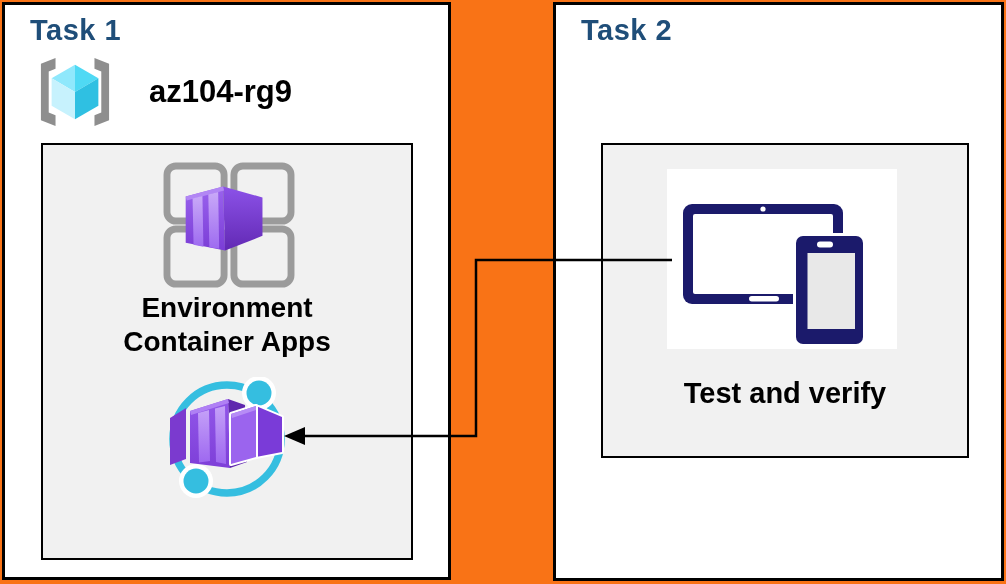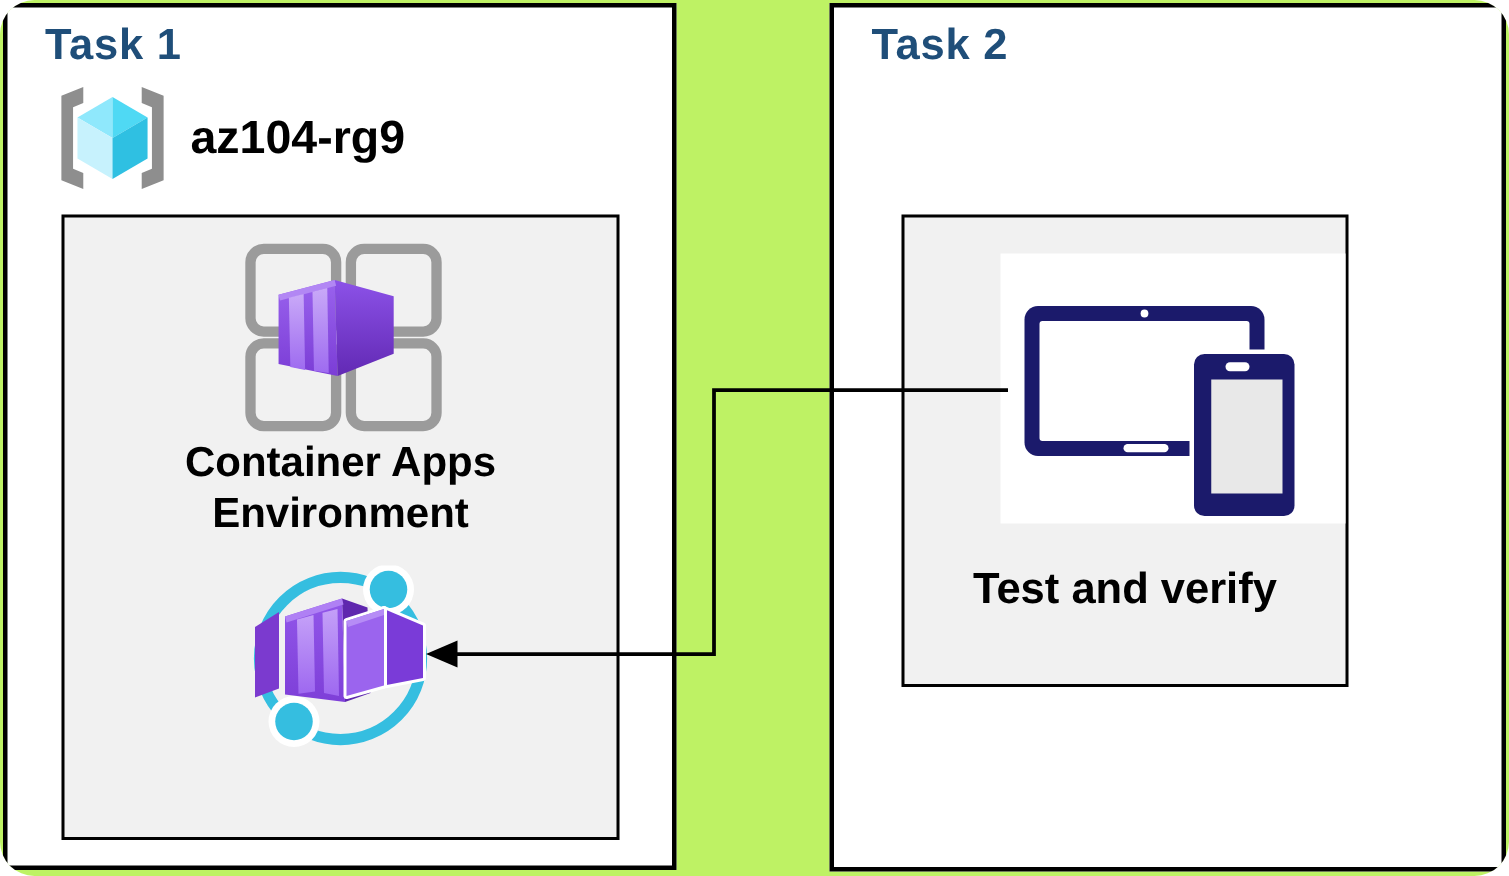--- a/index.html
+++ b/index.html
@@ -1,41 +1,41 @@
 <!DOCTYPE html>
 <html><head>
 <meta charset="utf-8">
 <style>
   * { margin:0; padding:0; box-sizing:border-box; }
   html,body { background:#ffffff; }
   body { font-family:"Liberation Sans", sans-serif; }
   .canvas {
-    position:relative; width:1006px; height:584px; background:#bef264; overflow:hidden;border-radius:23px;
+    position:relative; width:1006px; height:584px; background:#f97316; overflow:hidden;
   }
   .task-box {
     position:absolute; background:#ffffff; border:3px solid #000000;
   }
   .task-box.t1 { left:2px; top:2px; width:449px; height:578px; }
   .task-box.t2 { left:553px; top:2px; width:451px; height:579px;padding-left:43px; }
   .task-title {
     position:absolute; left:25px; top:9px;
     font-size:29px; font-weight:bold; color:#1F4E79; letter-spacing:0.5px;
   }
   .rg-row {
     position:absolute; left:23px; top:50px; display:flex; align-items:center;
   }
   .rg-row svg { display:block; }
   .rg-name {
-    margin-left:5px; font-size:31px; font-weight:bold; color:#000000;
+    margin-left:27px; font-size:31px; font-weight:bold; color:#000000;
   }
   .inner-box {
     position:absolute; background:#F1F1F1; border:2.5px solid #000000;
   }
   .inner-box.i1 { left:36px; top:138px; width:372px; height:417px; }
-  .inner-box.i2 { left:45px; top:138px; width:298px; height:315px; }
+  .inner-box.i2 { left:45px; top:138px; width:368px; height:315px; }
   .icon-abs { position:absolute; }
   .env-icon { left:119px; top:17px; }
   .app-icon { left:122px; top:232px; }
   .diagram-label {
     position:absolute; left:0; width:100%; text-align:center;
     font-size:28px; font-weight:bold; color:#000000; line-height:34px;
   }
   .env-label { top:146px; }
   .app-label { top:356px; font-size:29px; }
   .test-label { top:231px; font-size:29px; }
@@ -91,22 +91,22 @@
           <rect x="73" y="68" width="58" height="56" rx="9"></rect>
         </g>
         <polygon points="62,25 102,36 102,75 64,90" fill="url(#gRight)"></polygon>
         <polygon points="24,35 62,25 64,90 24,82" fill="url(#gFront)"></polygon>
         <polygon points="24,35 62,25 63,29 25,39" fill="#B287F4"></polygon>
         <polygon points="31,37 41,34.5 42,86 32,84" fill="url(#gStripe)"></polygon>
         <polygon points="47,33 57,30.5 58,88 48,86.5" fill="url(#gStripe)"></polygon>
       </svg>
 
       <div class="diagram-label env-label">
+        <div>Environment</div>
         <div>Container Apps</div>
-        <div>Environment</div>
       </div>
 
       <svg class="icon-abs app-icon" width="124" height="124" viewBox="0 0 124 124">
         <defs>
           <linearGradient id="gFront2" x1="0" y1="0" x2="0" y2="1">
             <stop offset="0" stop-color="#9257EA"></stop>
               <stop offset="1" stop-color="#7E3FD8"></stop>
           </linearGradient>
           <linearGradient id="gStripeA" x1="0" y1="0" x2="0" y2="1">
             <stop offset="0" stop-color="#C4A0F8"></stop>

